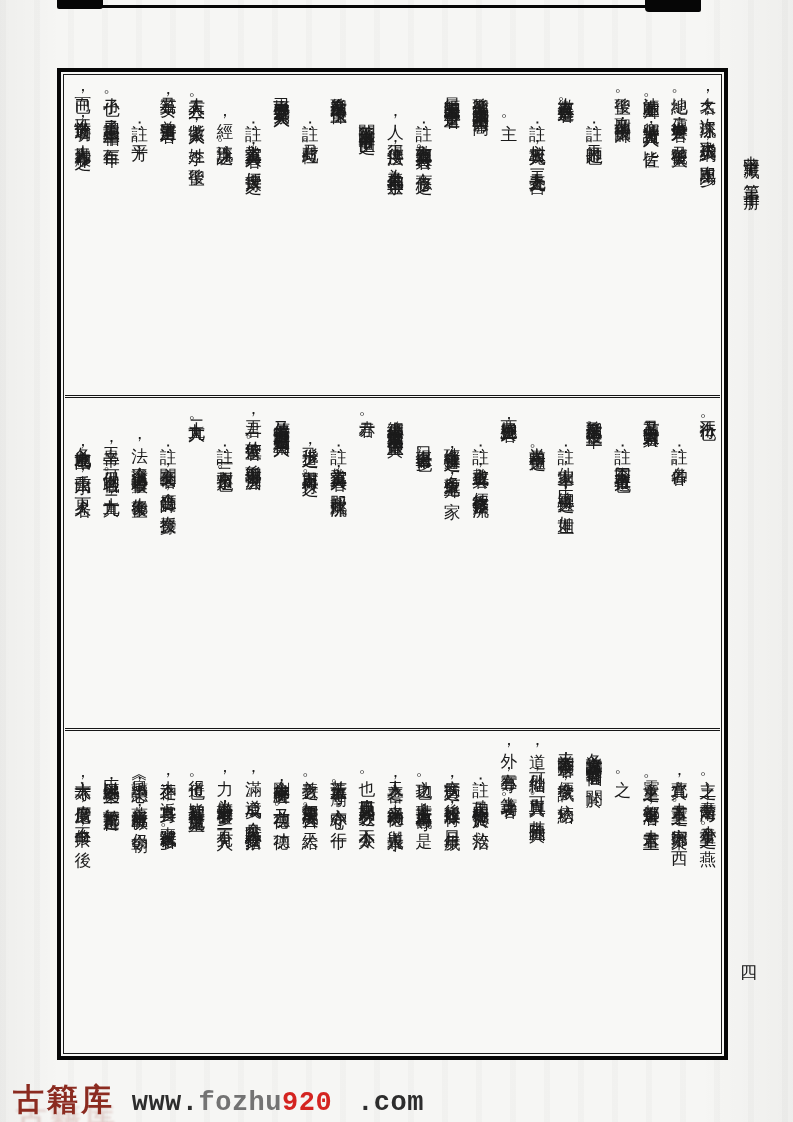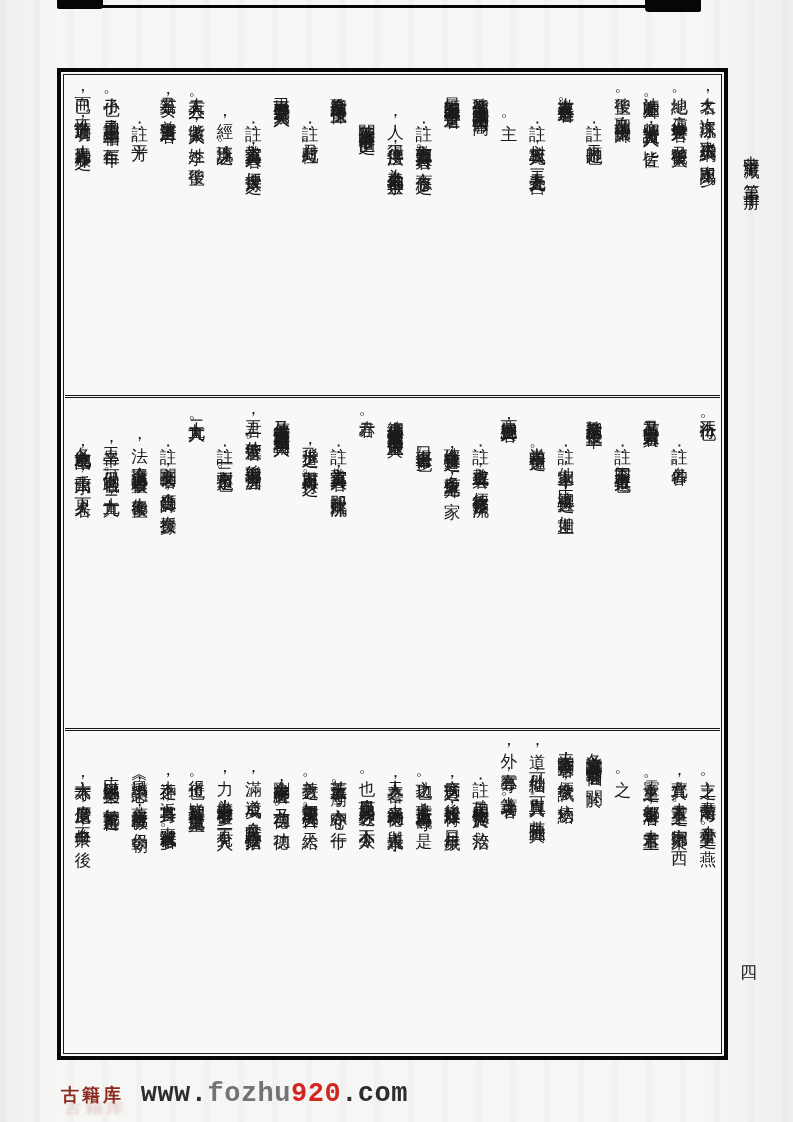--- a/index.html
+++ b/index.html
@@ -61,23 +61,22 @@
     position:absolute;left:740px;top:961px;
     font-size:17px;color:#141414;
   }
 
   
   .watermark{
     position:absolute;left:13px;top:1079px;
     display:flex;align-items:baseline;white-space:pre;
   }
   .wm-site{
-    font-size:18px;font-weight:bold;letter-spacing:3px;
+    font-size:31px;font-weight:bold;letter-spacing:3px;
     font-family:"DejaVu Sans","Liberation Sans",sans-serif;
-    margin-left:48px;
   }
   .wm-url{
     font-size:27px;font-weight:bold;letter-spacing:0.5px;
     font-family:Liberation Mono, monospace;
   }
   .watermark-ghost{
     position:absolute;left:16px;top:1096px;opacity:0.16;filter:blur(1px);
     transform:scaleY(0.8);
   }
 </style>
@@ -175,18 +174,18 @@
           <div class="col indent">六十大寺，廣度僧尼，不修兵甲，後</div>
         </div>
     </div>
   </div>
 </div>
 
 <div class="volume-header">中華道藏　第三十三册</div>
 <div class="page-number">四</div>
 
 <div class="watermark">
-  <span class="wm-site" style="color: rgb(139, 43, 32);">古籍库</span><span class="wm-url"> </span><span class="wm-url wm-www" style="color: rgb(45, 45, 45);">www.</span><span class="wm-url wm-fozhu" style="color: #737373;">fozhu</span><span class="wm-url wm-920" style="color: rgb(212, 36, 32);">920</span><span class="wm-url wm-com" style="color: rgb(45, 45, 45);">.com</span>
+  <span class="wm-site" style="color: rgb(139, 43, 32);">古籍库</span><span class="wm-url"> </span><span class="wm-url wm-www" style="color: rgb(45, 45, 45);">www.</span><span class="wm-url wm-fozhu" style="color: #737373;">fozhu</span><span class="wm-url wm-920" style="color: rgb(212, 36, 32);">920</span><span class="wm-url wm-com" style="color: rgb(45, 45, 45); margin-left: 25px;">.com</span>
 </div>
 
 <div class="watermark watermark-ghost">
   <span class="wm-site" style="color: rgb(139, 43, 32);">古籍库</span>
 </div>
 
 </body></html>

